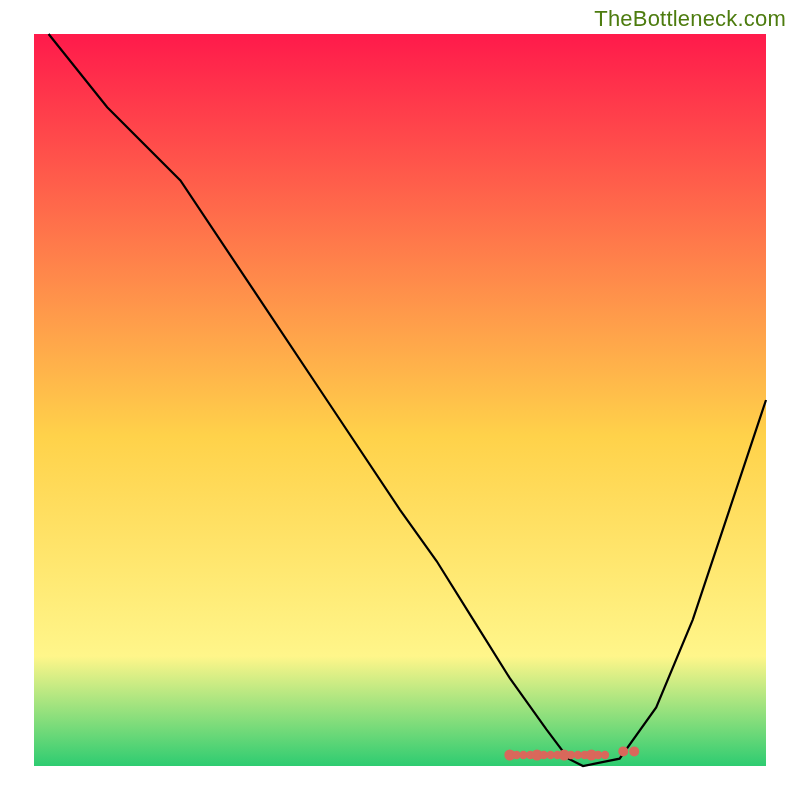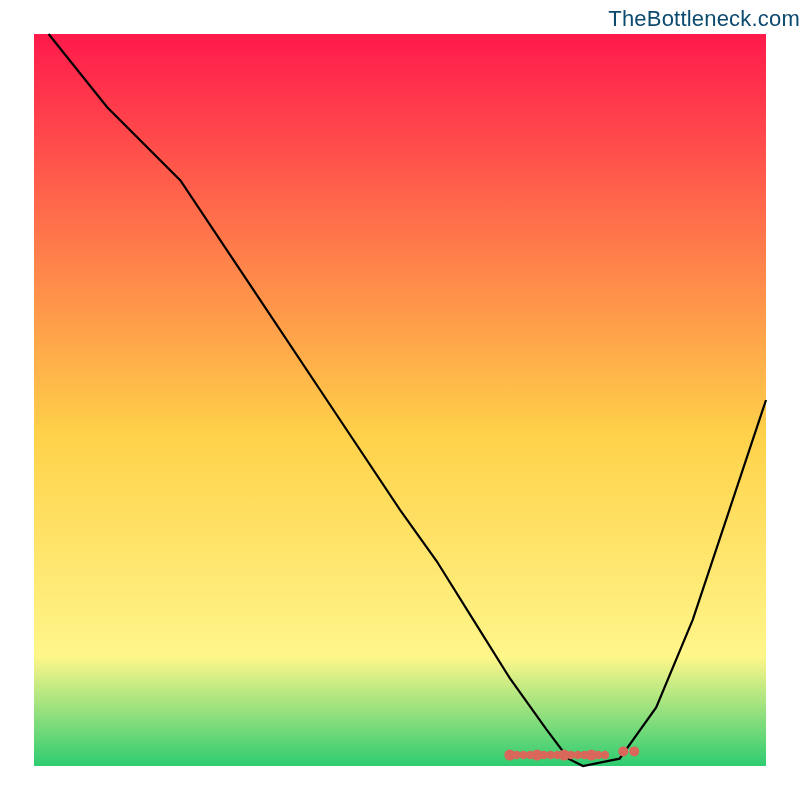--- a/index.html
+++ b/index.html
@@ -15,22 +15,22 @@
     position: relative;
     width: 800px;
     height: 800px;
   }
   svg {
     display: block;
   }
   .watermark {
     position: absolute;
     top: 6px;
-    right: 0;
-    color: #0c4a6e;
+    right: 14px;
+    color: #4d7c0f;
     font-size: 22px;
     letter-spacing: 0.2px;
     font-family: Arial, Helvetica, sans-serif;
     user-select: none;
   }
 </style>
 </head>
 <body>
 
 <div class="canvas-wrap">

